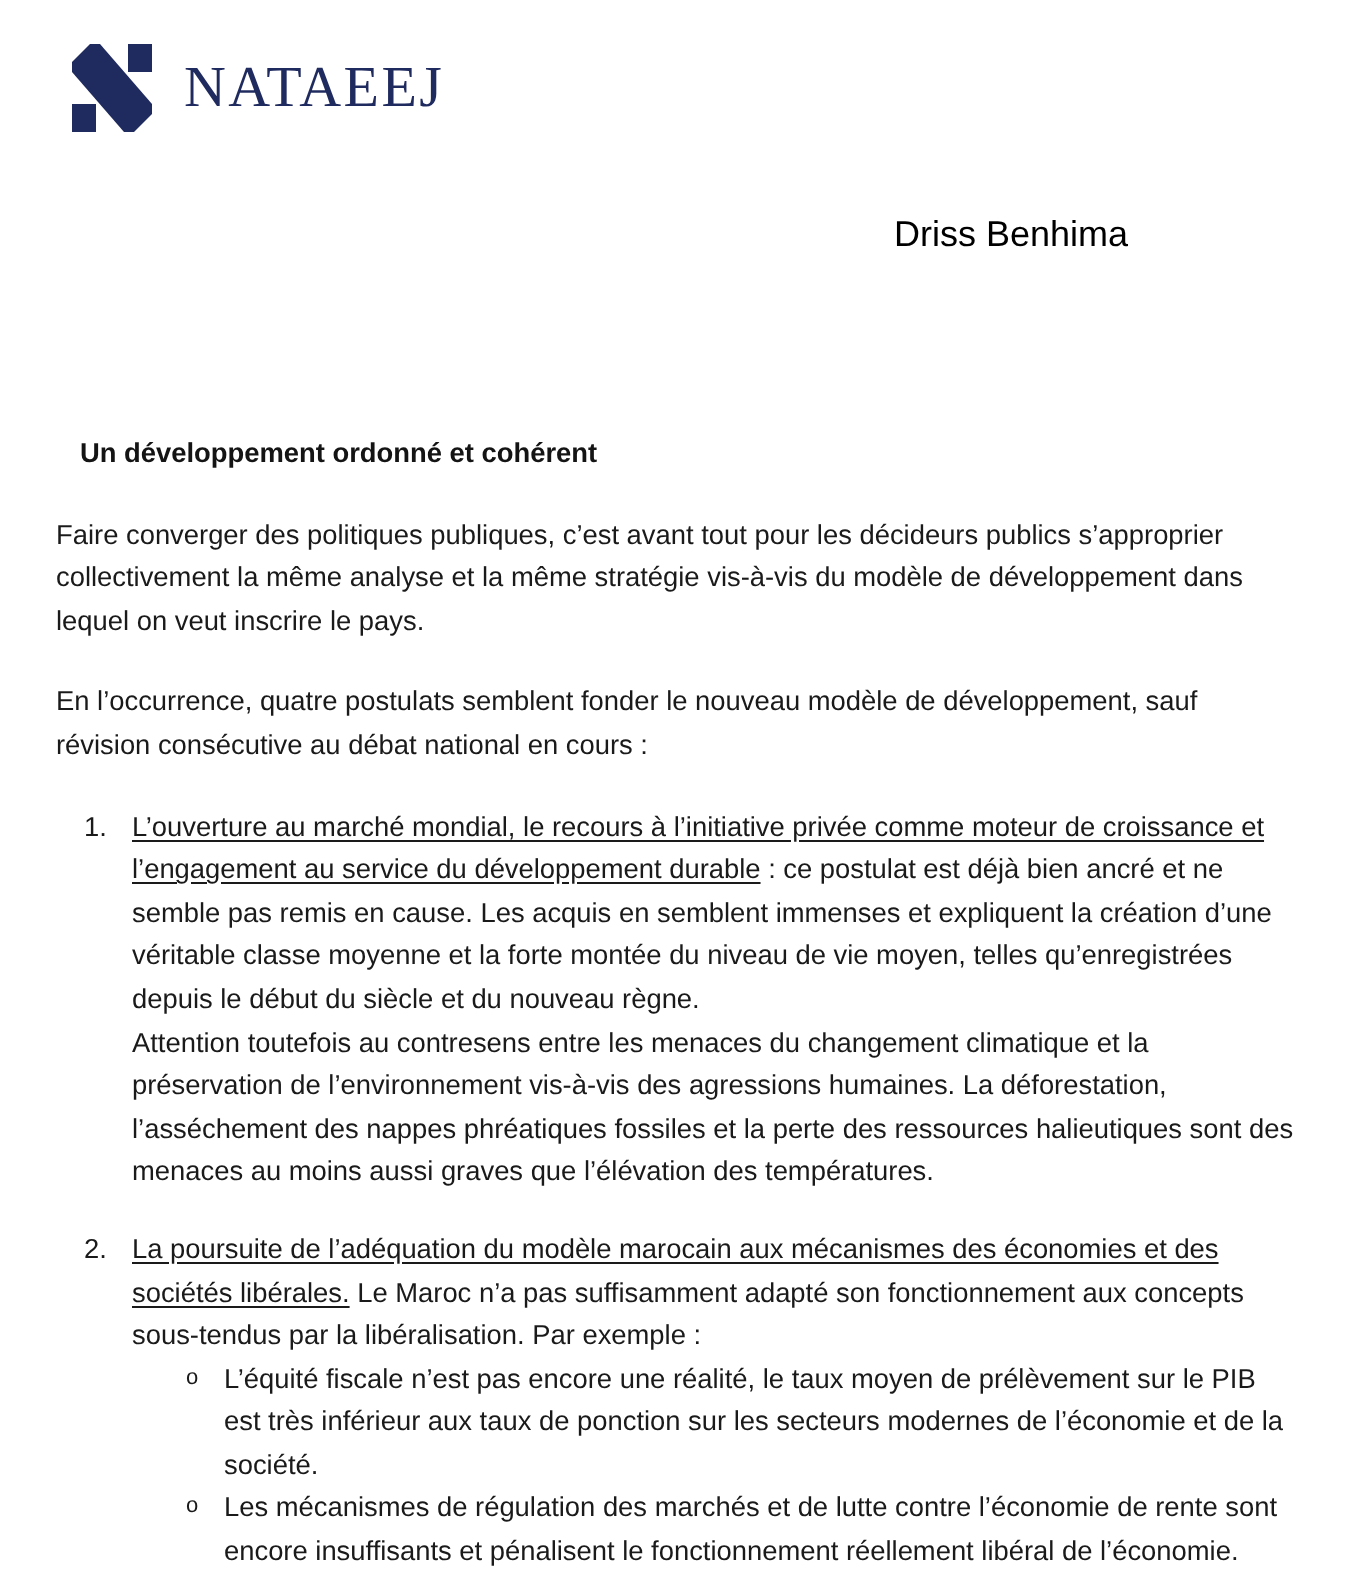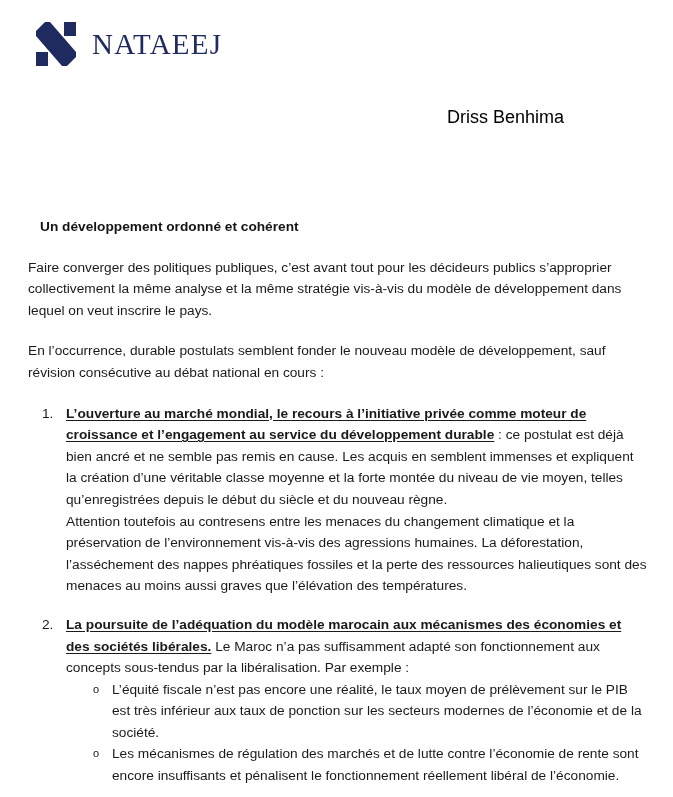--- a/index.html
+++ b/index.html
@@ -97,21 +97,21 @@
   ol.numbered > li:last-child { margin-bottom: 0; }
   .num-marker {
     position: absolute;
     left: 14px;
     top: 0;
     width: 20px;
     text-align: left;
     color: #1a1a1a;
   }
   .lead {
-    font-weight: bold;
+    font-weight: normal;
     text-decoration: underline;
     text-underline-offset: 2px;
   }
 
   .li-para { margin: 0; }
   .li-para + .li-para { margin-top: 0; }
 
   
   ul.sublist {
     list-style: none;
@@ -152,21 +152,21 @@
 
   <div class="doc-meta">
     <div>Driss Benhima</div>
   </div>
 
   <div class="content">
 
     <h2 class="section-title">Un développement ordonné et cohérent</h2>
 
     <p class="para">Faire converger des politiques publiques, c’est avant tout pour les décideurs publics s’approprier collectivement la même analyse et la même stratégie vis-à-vis du modèle de développement dans lequel on veut inscrire le pays.</p>
-    <p class="para">En l’occurrence, durable postulats semblent fonder le nouveau modèle de développement, sauf révision consécutive au débat national en cours :</p>
+    <p class="para">En l’occurrence, quatre postulats semblent fonder le nouveau modèle de développement, sauf révision consécutive au débat national en cours :</p>
 
     <ol class="numbered">
 
       <li>
         <span class="num-marker">1.</span>
         <p class="li-para"><span class="lead">L’ouverture au marché mondial, le recours à l’initiative privée comme moteur de croissance et l’engagement au service du développement durable</span><span> : ce postulat est déjà bien ancré et ne semble pas remis en cause. Les acquis en semblent immenses et expliquent la création d’une véritable classe moyenne et la forte montée du niveau de vie moyen, telles qu’enregistrées depuis le début du siècle et du nouveau règne.</span></p>
         <p class="li-para">Attention toutefois au contresens entre les menaces du changement climatique et la préservation de l’environnement vis-à-vis des agressions humaines. La déforestation, l’asséchement des nappes phréatiques fossiles et la perte des ressources halieutiques sont des menaces au moins aussi graves que l’élévation des températures.</p>
       </li>
 
       <li>

